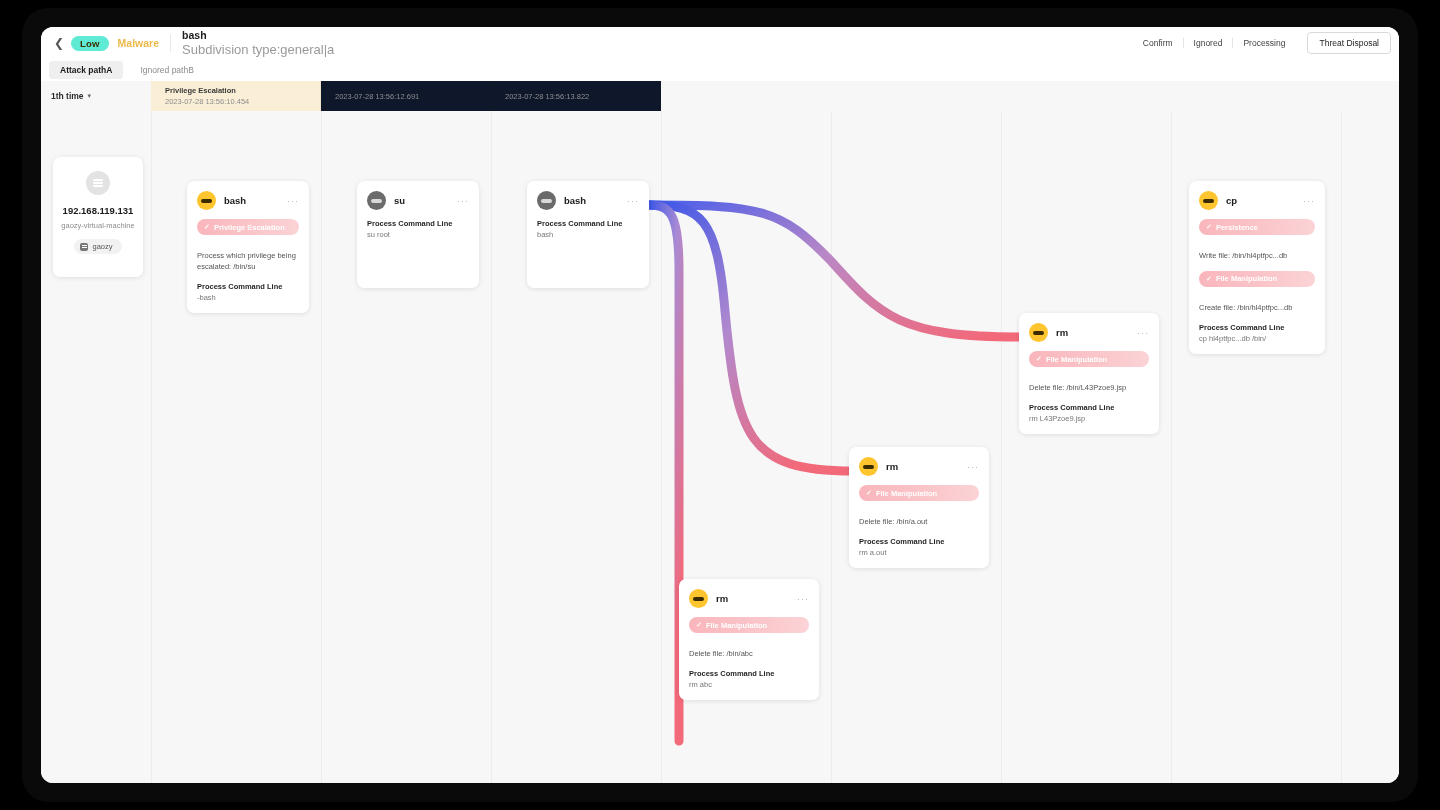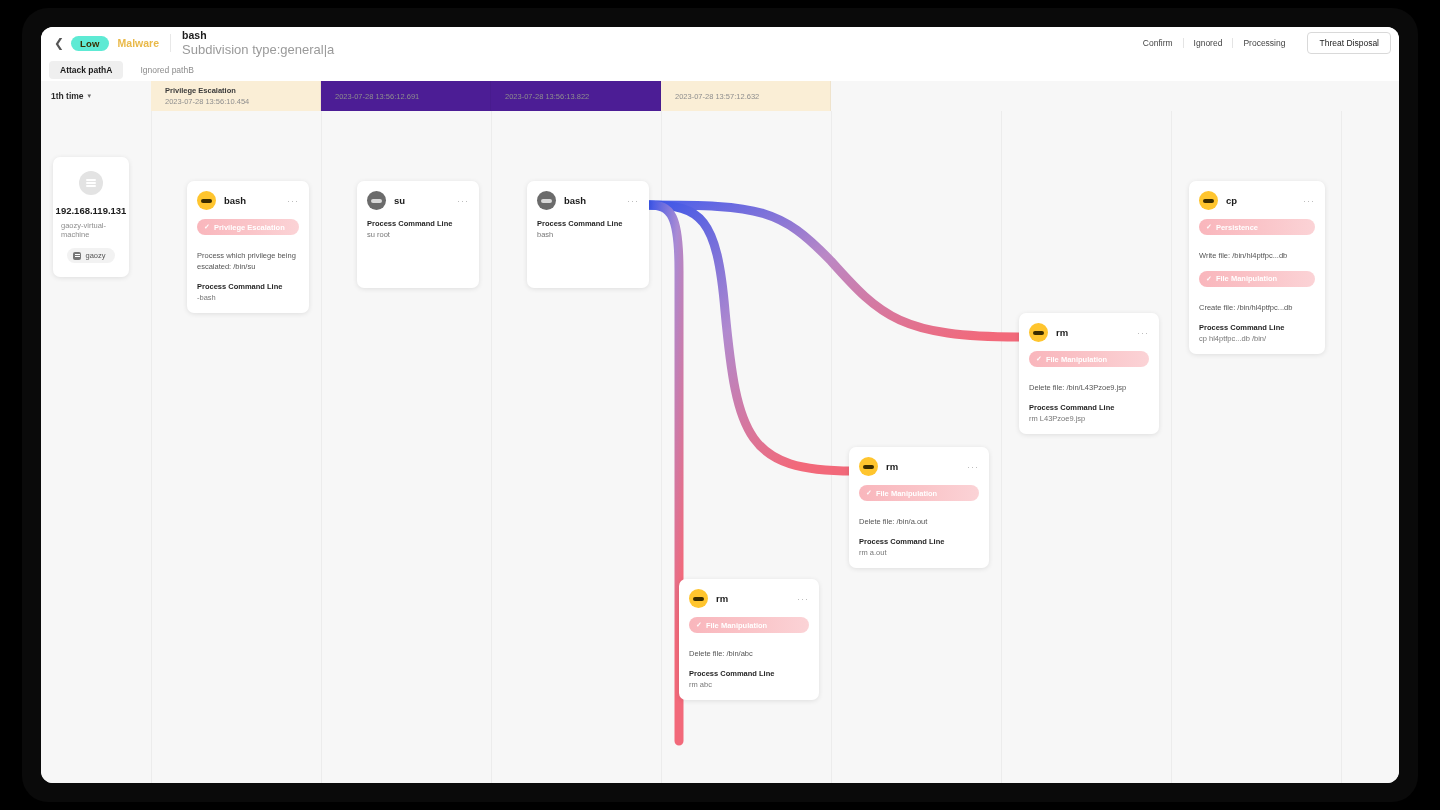--- a/index.html
+++ b/index.html
@@ -87,21 +87,21 @@
   }
   .tl-first-label { font-size: 8.5px; font-weight:bold; color:#2b2b2b; }
   .chev { font-size: 7px; color:#666; }
   .tl-col {
     flex: none; width: 170px;
     display:flex; flex-direction:column; justify-content:center;
     padding-left: 14px; gap: 2px;
     border-right: 1px solid rgba(0,0,0,0.045);
   }
   .tl-col.warm { background:#faeed6; }
-  .tl-col.cool { background:#4c1d95; }
+  .tl-col.cool { background:#0f172a; }
   .tl-col.plain{ background:#f7f7f7; border-right:none;}
   .tl-evt { font-size: 7.5px; font-weight: bold; color:#3a3a3a; }
   .tl-ts  { font-size: 7.5px; color:#8e8e8e; }
 
   
   .col-sep { position:absolute; top:30px; bottom:0; width:1px; background:#ececec; }
 
   
   .edges { position:absolute; left:0; top:0; width:100%; height:100%; pointer-events:none; }
 
@@ -200,23 +200,20 @@
       </div>
       <div class="tl-col warm">
         <div class="tl-evt">Privilege Escalation</div>
         <div class="tl-ts">2023-07-28 13:56:10.454</div>
       </div>
       <div class="tl-col cool">
         <div class="tl-ts">2023-07-28 13:56:12.691</div>
       </div>
       <div class="tl-col cool">
         <div class="tl-ts">2023-07-28 13:56:13.822</div>
-      </div>
-      <div class="tl-col warm">
-        <div class="tl-ts">2023-07-28 13:57:12.632</div>
       </div>
       <div class="tl-col plain"></div>
     </div>
 
     <div class="col-sep" style="left:110px"></div>
     <div class="col-sep" style="left:280px"></div>
     <div class="col-sep" style="left:450px"></div>
     <div class="col-sep" style="left:620px"></div>
     <div class="col-sep" style="left:790px"></div>
     <div class="col-sep" style="left:960px"></div>
@@ -259,21 +256,21 @@
 
       <path d="M 608 124 L 1164 124" stroke="url(#g-main)" stroke-width="9" fill="none"></path>
 
       <path d="M 608 124 C 720 124, 740 128, 790 180 C 840 236, 860 256, 980 256" stroke="url(#g-d3)" stroke-width="9" fill="none" stroke-linecap="round"></path>
 
       <path d="M 608 124 C 660 124, 676 136, 684 230 C 696 356, 706 390, 812 390" stroke="url(#g-d2)" stroke-width="9" fill="none" stroke-linecap="round"></path>
 
       <path d="M 608 124 C 630 124, 638 134, 638 190 L 638 660" stroke="url(#g-d1)" stroke-width="9" fill="none" stroke-linecap="round"></path>
     </svg>
 
-    <div class="hostnode" style="left:12px; top:76px; width:76px; height:120px;">
+    <div class="hostnode" style="left:12px; top:76px; width:90px; height:120px;">
       <div class="host-ic">
         <div class="bars">
               <div></div>
               <div></div>
               <div></div>
             </div>
       </div>
       <div class="host-ip">192.168.119.131</div>
       <div class="host-name">gaozy-virtual-machine</div>
       <div class="host-user">

